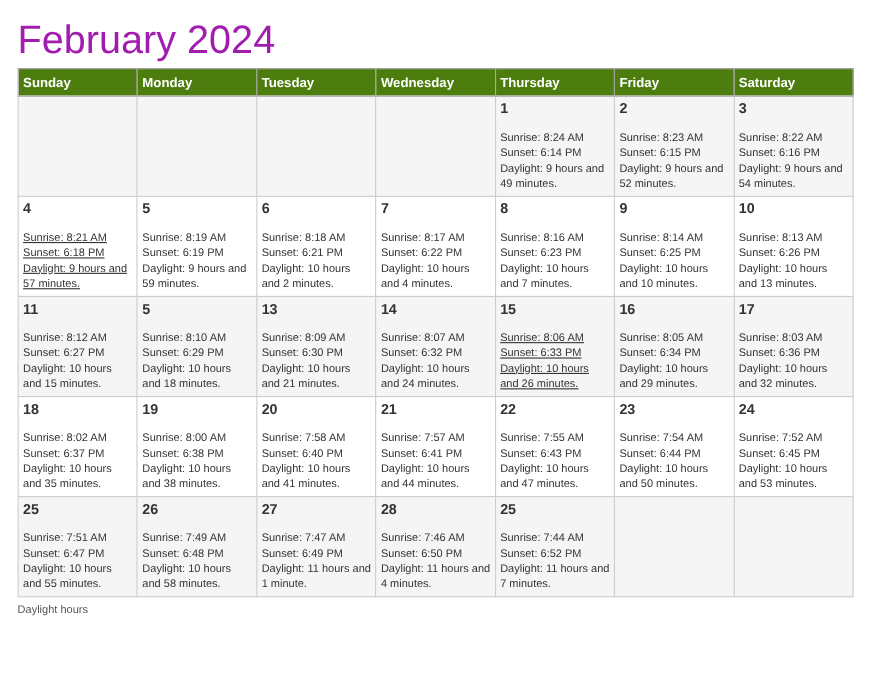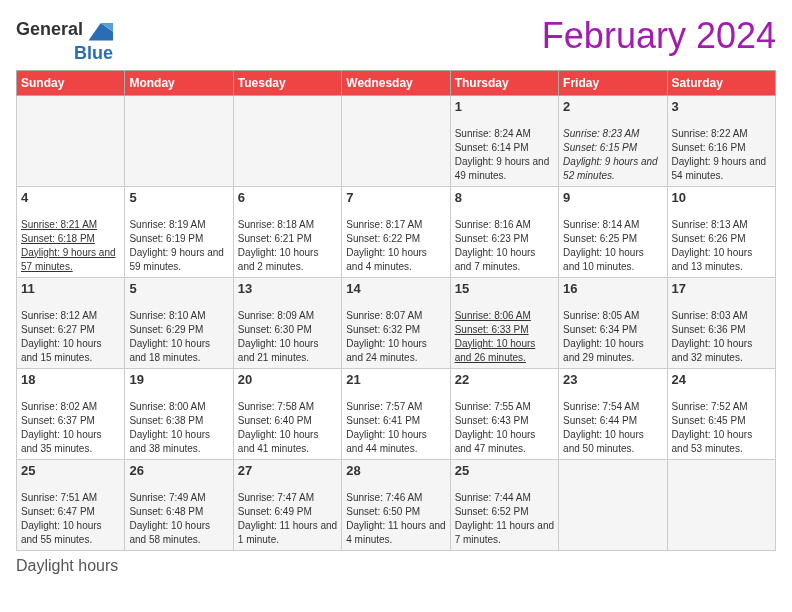--- a/index.html
+++ b/index.html
@@ -49,21 +49,21 @@
     .calendar-subtitle {
       font-size: 16px;
       color: #333;
     }
     table {
       width: 100%;
       border-collapse: collapse;
       table-layout: fixed;
     }
     thead tr th {
-      background-color: #ef4444;
+      background-color: #4d7c0f;
       color: #fff;
       font-size: 12px;
       font-weight: bold;
       padding: 5px 4px;
       text-align: left;
       border: 1px solid #aaa;
     }
     tbody tr td {
       border: 1px solid #ccc;
       vertical-align: top;
@@ -89,43 +89,29 @@
       background: #fff;
     }
     tbody tr:nth-child(odd) td {
       background-color: #f5f5f5;
     }
     tbody tr:nth-child(even) td {
       background-color: #ffffff;
     }
     .footer {
       margin-top: 6px;
-      font-size: 16px;
+      font-size: 10px;
       color: #555;
     }
   </style>
 </head>
 <body>
 
 <div class="page">
   <div class="header-row">
-    <div class="logo">
-      <div>
-        <div style="display:flex;align-items:center;">
-          <span class="logo-text logo-general">General</span>
-          <svg class="logo-icon" viewBox="0 0 32 32" xmlns="http://www.w3.org/2000/svg">
-            <polygon points="4,28 18,8 32,18 32,28" fill="#2a6db5"></polygon>
-            <polygon points="18,8 32,18 32,8" fill="#5a9fd4"></polygon>
-          </svg>
-        </div>
-        <div style="display:flex;justify-content:flex-end;">
-          <span class="logo-text logo-blue">Blue</span>
-        </div>
-      </div>
-    </div>
     <div class="title-block">
       <div class="calendar-title">February 2024</div>
     </div>
   </div>
 
   <table>
     <thead>
       <tr>
 
       <th>Sunday</th>
@@ -144,21 +130,21 @@
           <td class="empty-cell"></td>
           <td class="empty-cell"></td>
           <td>
             <span class="day-number">1</span>
             <div class="day-info" style="white-space: pre-line;">Sunrise: 8:24 AM
 Sunset: 6:14 PM
 Daylight: 9 hours and 49 minutes.</div>
           </td>
           <td>
             <span class="day-number">2</span>
-            <div class="day-info" style="white-space: pre-line; font-style: italic;">Sunrise: 8:23 AM
+            <div class="day-info" style="white-space: pre-line;">Sunrise: 8:23 AM
 Sunset: 6:15 PM
 Daylight: 9 hours and 52 minutes.</div>
           </td>
           <td>
             <span class="day-number">3</span>
             <div class="day-info" style="white-space: pre-line;">Sunrise: 8:22 AM
 Sunset: 6:16 PM
 Daylight: 9 hours and 54 minutes.</div>
           </td>
         </tr>

